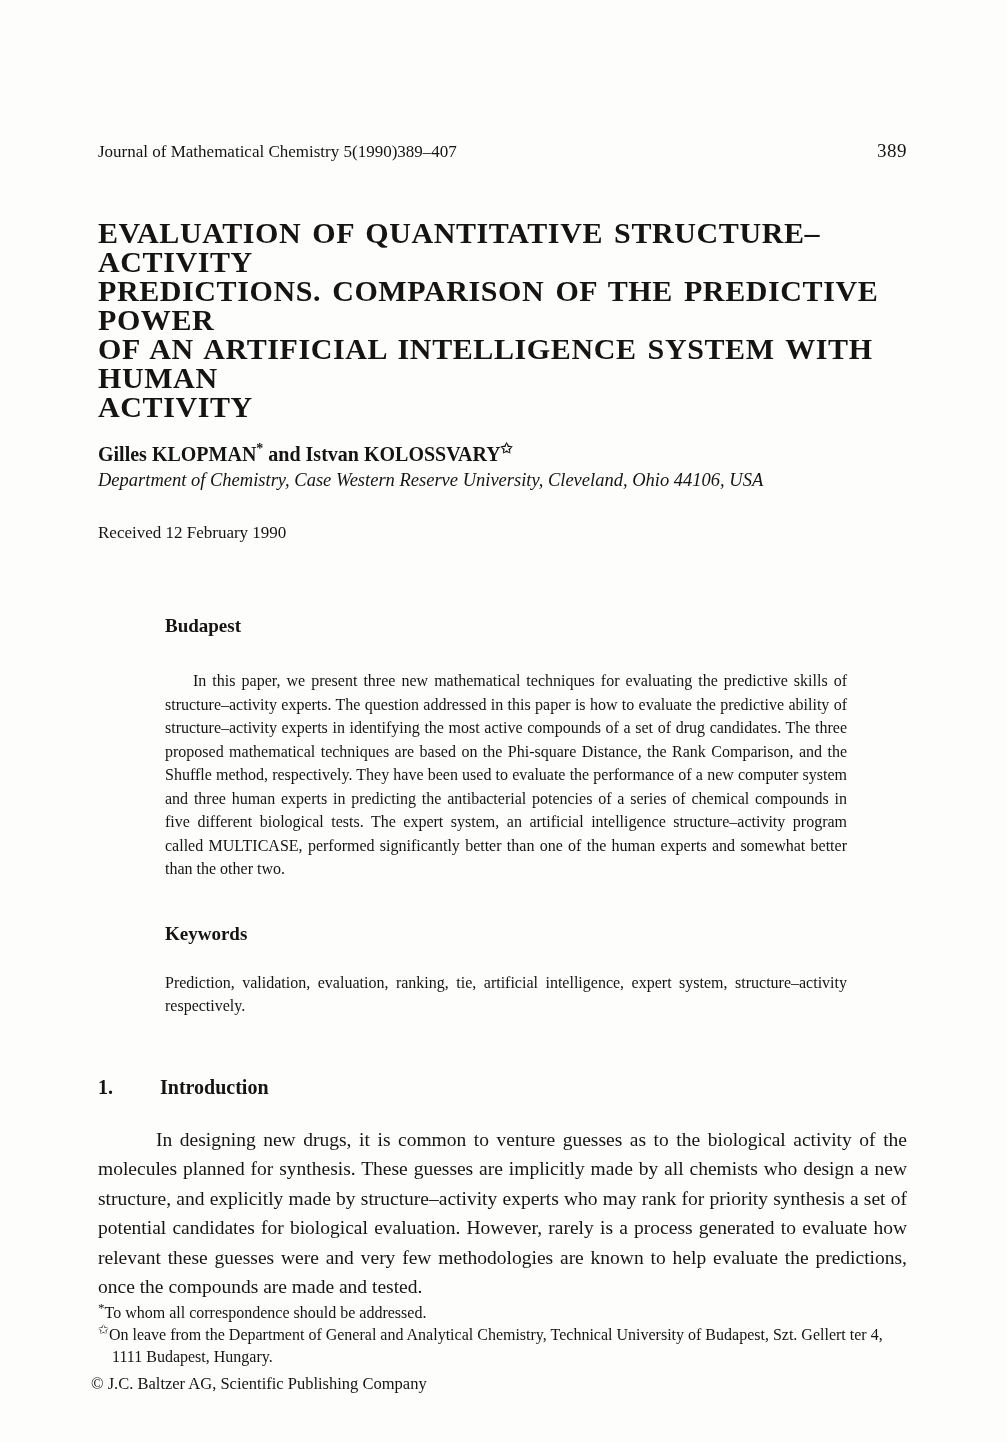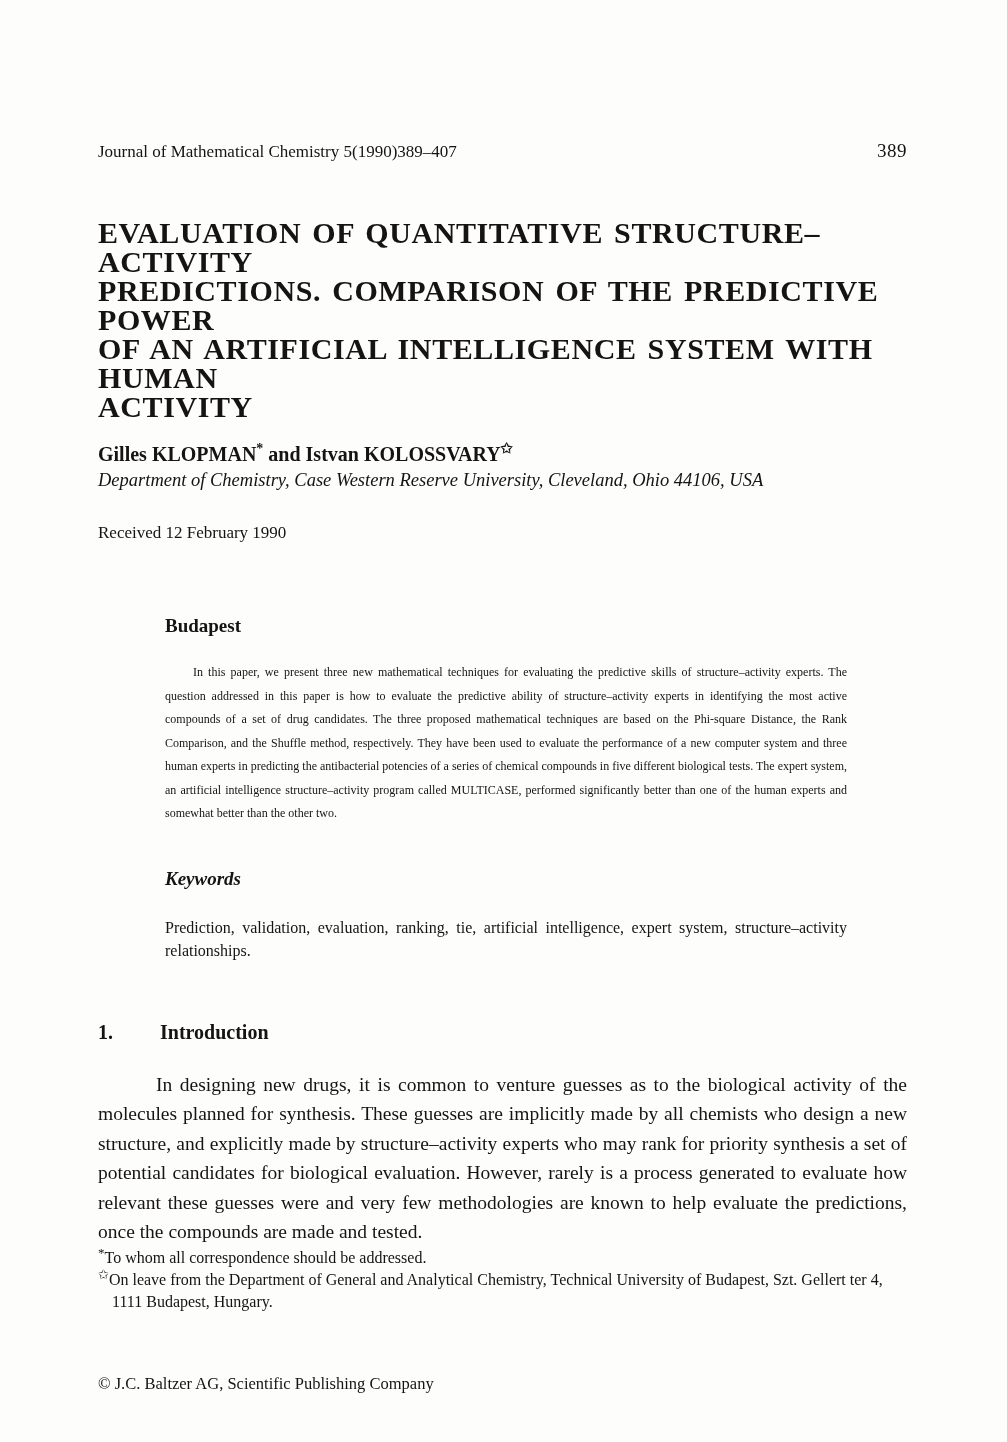--- a/index.html
+++ b/index.html
@@ -60,27 +60,27 @@
 
   
   .inner-block { margin-left: 67px; width: 682px; }
 
   .block-heading {
     font-size: 19px;
     font-weight: bold;
   }
   .abstract-heading { margin-top: 72px; }
   .abstract-text {
-    margin-top: 24px;
-    font-size: 12px;
+    margin-top: 32px;
+    font-size: 16px;
     line-height: 23.5px;
     text-align: justify;
     text-indent: 28px;
   }
-  .keywords-heading { margin-top: 42px; font-style: italic; }
+  .keywords-heading { margin-top: 42px; }
   .keywords-text {
     margin-top: 26px;
     font-size: 16px;
     line-height: 23.5px;
     text-align: justify;
   }
 
   
   .section-heading {
     margin-top: 58px;
@@ -105,21 +105,21 @@
   }
   .footnote sup {
     font-size: 13px;
     line-height: 0;
     vertical-align: super;
   }
 
   
   .footer {
     position: absolute;
-    left: 98px;
+    left: 91px;
     bottom: 48px;
     font-size: 16.5px;
   }
 </style>
 </head>
 <body>
 
 <div class="page">
 
   <div class="running-head">
@@ -140,21 +140,21 @@
 
   <p class="received">Received 12 February 1990</p>
 
   <div class="inner-block">
     <h2 class="block-heading abstract-heading">Budapest</h2>
     <p class="abstract-text">In this paper, we present three new mathematical techniques for evaluating the predictive skills of structure–activity experts. The question addressed in this paper is how to evaluate the predictive ability of structure–activity experts in identifying the most active compounds of a set of drug candidates. The three proposed mathematical techniques are based on the Phi-square Distance, the Rank Comparison, and the Shuffle method, respectively. They have been used to evaluate the performance of a new computer system and three human experts in predicting the antibacterial potencies of a series of chemical compounds in five different biological tests. The expert system, an artificial intelligence structure–activity program called MULTICASE, performed significantly better than one of the human experts and somewhat better than the other two.</p>
   </div>
 
   <div class="inner-block">
     <h2 class="block-heading keywords-heading">Keywords</h2>
-    <p class="keywords-text">Prediction, validation, evaluation, ranking, tie, artificial intelligence, expert system, structure–activity relationships.</p>
+    <p class="keywords-text">Prediction, validation, evaluation, ranking, tie, artificial intelligence, expert system, structure–activity respectively.</p>
   </div>
 
   <h2 class="section-heading">
     <span class="sec-num">1.</span>
     <span>Introduction</span>
   </h2>
 
   <p class="intro-paragraph">In designing new drugs, it is common to venture guesses as to the biological activity of the molecules planned for synthesis. These guesses are implicitly made by all chemists who design a new structure, and explicitly made by structure–activity experts who may rank for priority synthesis a set of potential candidates for biological evaluation. However, rarely is a process generated to evaluate how relevant these guesses were and very few methodologies are known to help evaluate the predictions, once the compounds are made and tested.</p>
 
   <div class="footnotes">

